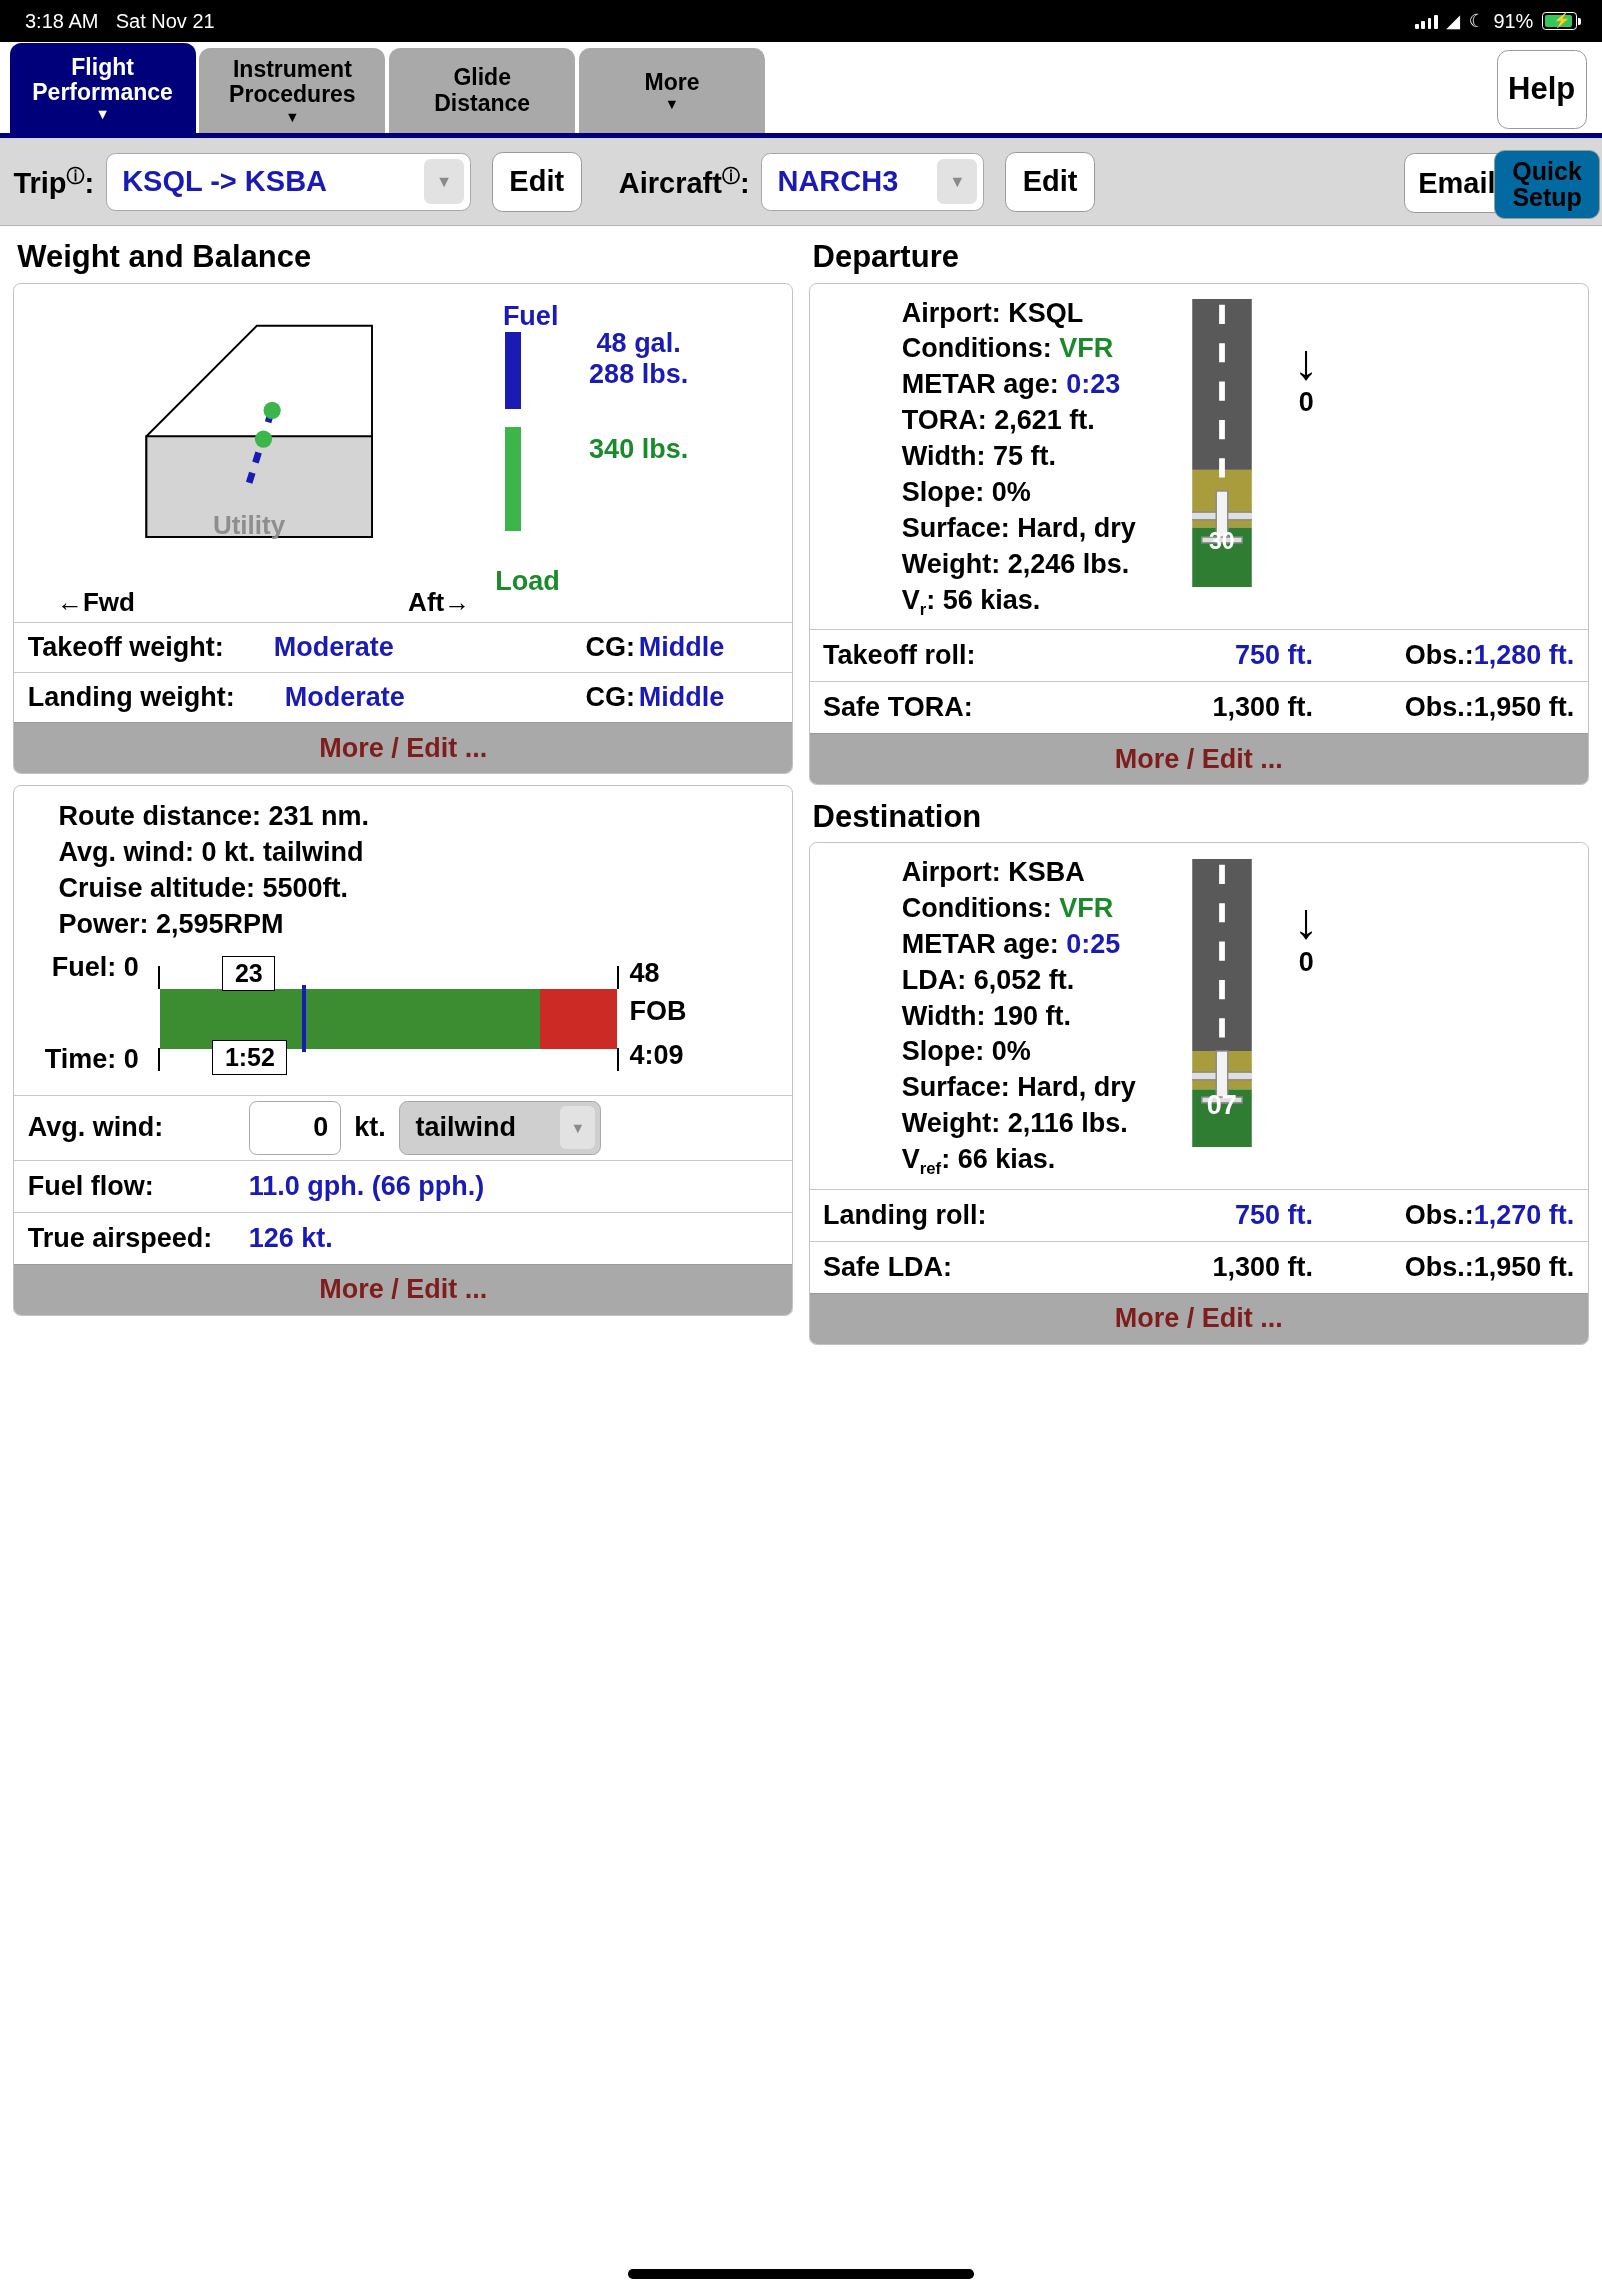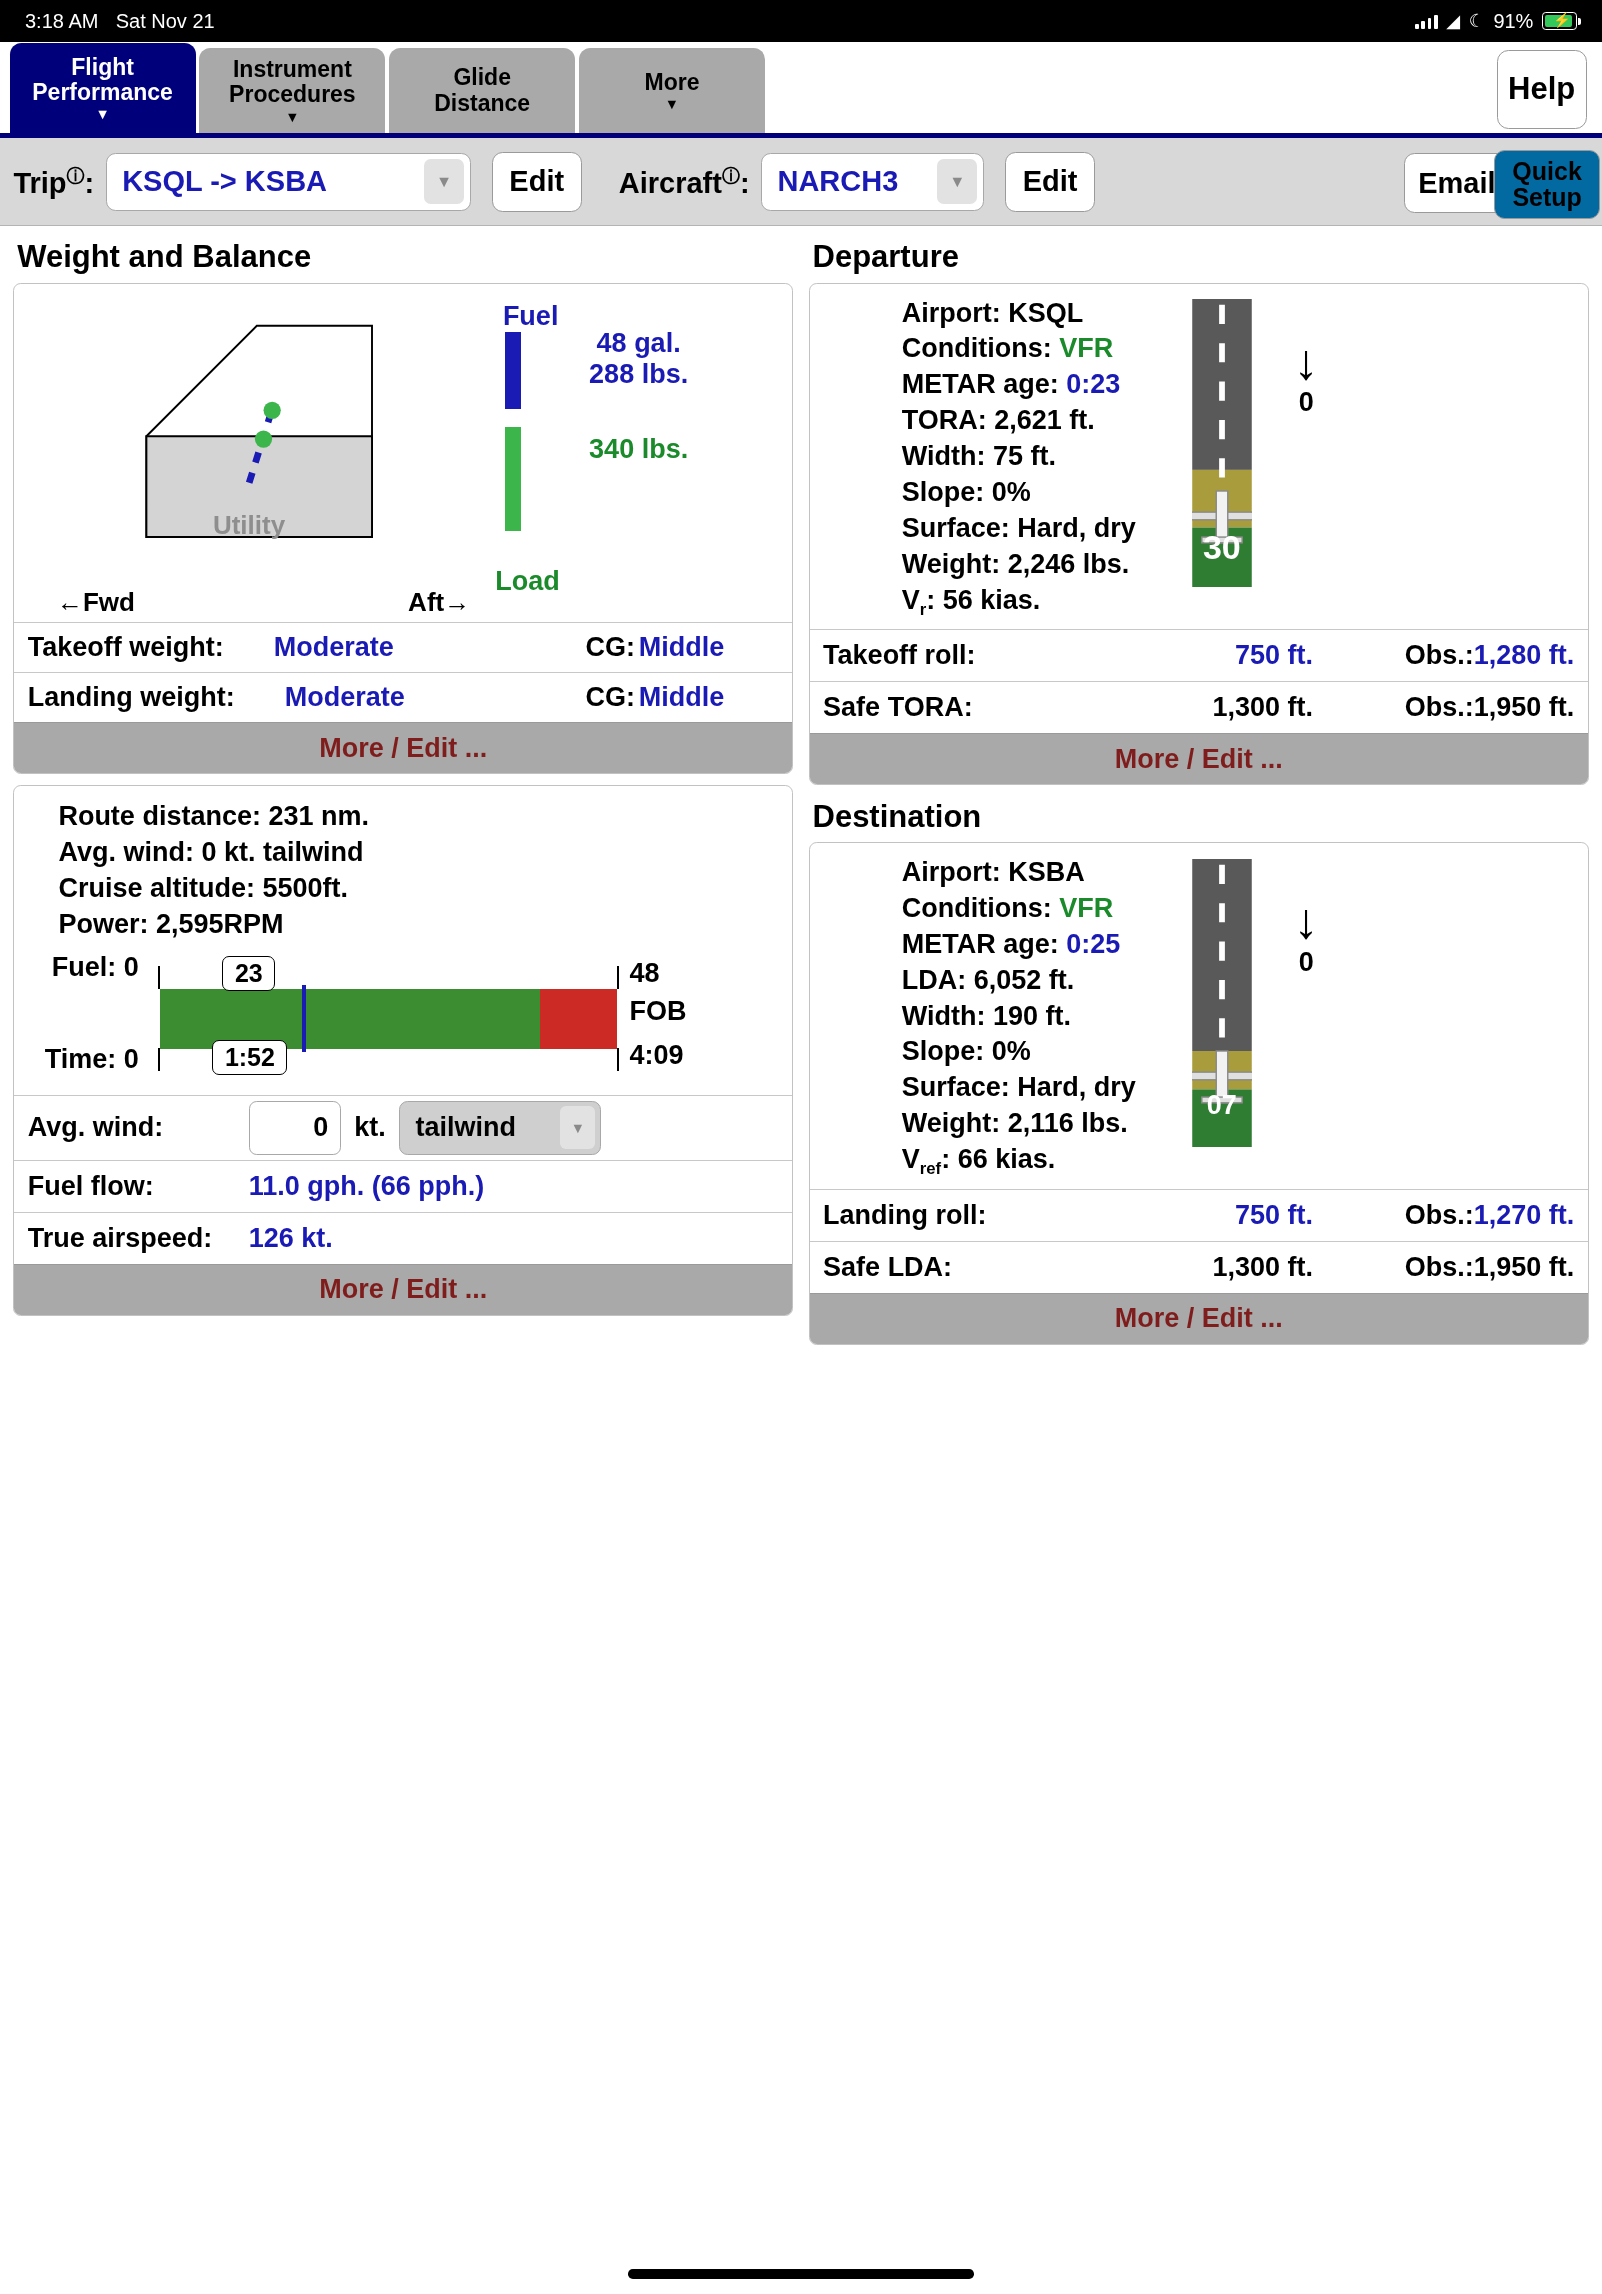--- a/index.html
+++ b/index.html
@@ -144,21 +144,21 @@
   .wind { margin-left: 42px; margin-top: 46px; text-align:center; }
   .wind-arrow { font-size: 50px; line-height: 0.8; }
   .wind-val { font-size: 27px; font-weight: bold; margin-top: 5.8px; }
 
   
   .enr-text { font-size: 27px; font-weight:bold; line-height: 1.34; padding: 11.5px 0 5.8px 44px; }
   .fuelchart { padding: 3.8px 0 15.4px 0; position:relative; }
   .fc-row { display:flex; align-items:center; font-size: 27px; font-weight:bold; }
   .fc-lbl { width: 134px; text-align:right; padding-right: 9.6px; }
   .fc-box {
-    position:absolute; background:#fff; border:1.9px solid #000; border-radius:7px;
+    position:absolute; background:#fff; border:1.9px solid #000; border-radius:0;
     font-size: 25px; font-weight:bold; padding: 1.9px 11.5px; z-index: 3;
   }
 
   .stepper {
     height: 54px; border: 1.9px solid #a8a8a8; border-radius: 7.7px; background:#fff;
     display:flex; align-items:center; justify-content:flex-end; width: 92px;
     font-size: 27px; font-weight:bold; color:#000; padding-right: 11.5px;
   }
   .sel-small {
     height: 54px; background:#cfcfcf; border:1.9px solid #a8a8a8; border-radius:8.6px;
@@ -340,21 +340,21 @@
               <g stroke="#ffffff" stroke-width="6" stroke-dasharray="20,20">
                 <line x1="31" y1="6" x2="31" y2="238"></line>
               </g>
 
               <g>
                 <rect x="-30" y="222" width="122" height="8" fill="#dfdfdf" stroke="#8a8a8a" stroke-width="1.5"></rect>
                 <rect x="25" y="200" width="12" height="54" fill="#f2f2f2" stroke="#8a8a8a" stroke-width="1.5"></rect>
                 <rect x="10" y="248" width="42" height="6" fill="#dfdfdf" stroke="#8a8a8a" stroke-width="1.5"></rect>
               </g>
             </svg>
-            <div style="position:absolute; left:0; top:229px; width:60px; text-align:center; color:#fff; font-size:34px; font-weight:bold;">30</div>
+            <div style="position:absolute; left:0; top:229px; width:60px; text-align:center; color:#fff; font-size:23px; font-weight:bold;">30</div>
           </div>
 
           <div class="wind">
             <div class="wind-arrow">↓</div>
             <div class="wind-val">0</div>
           </div>
         </div>
 
         <div class="two-col-row">
           <span class="a">Takeoff roll:</span>

